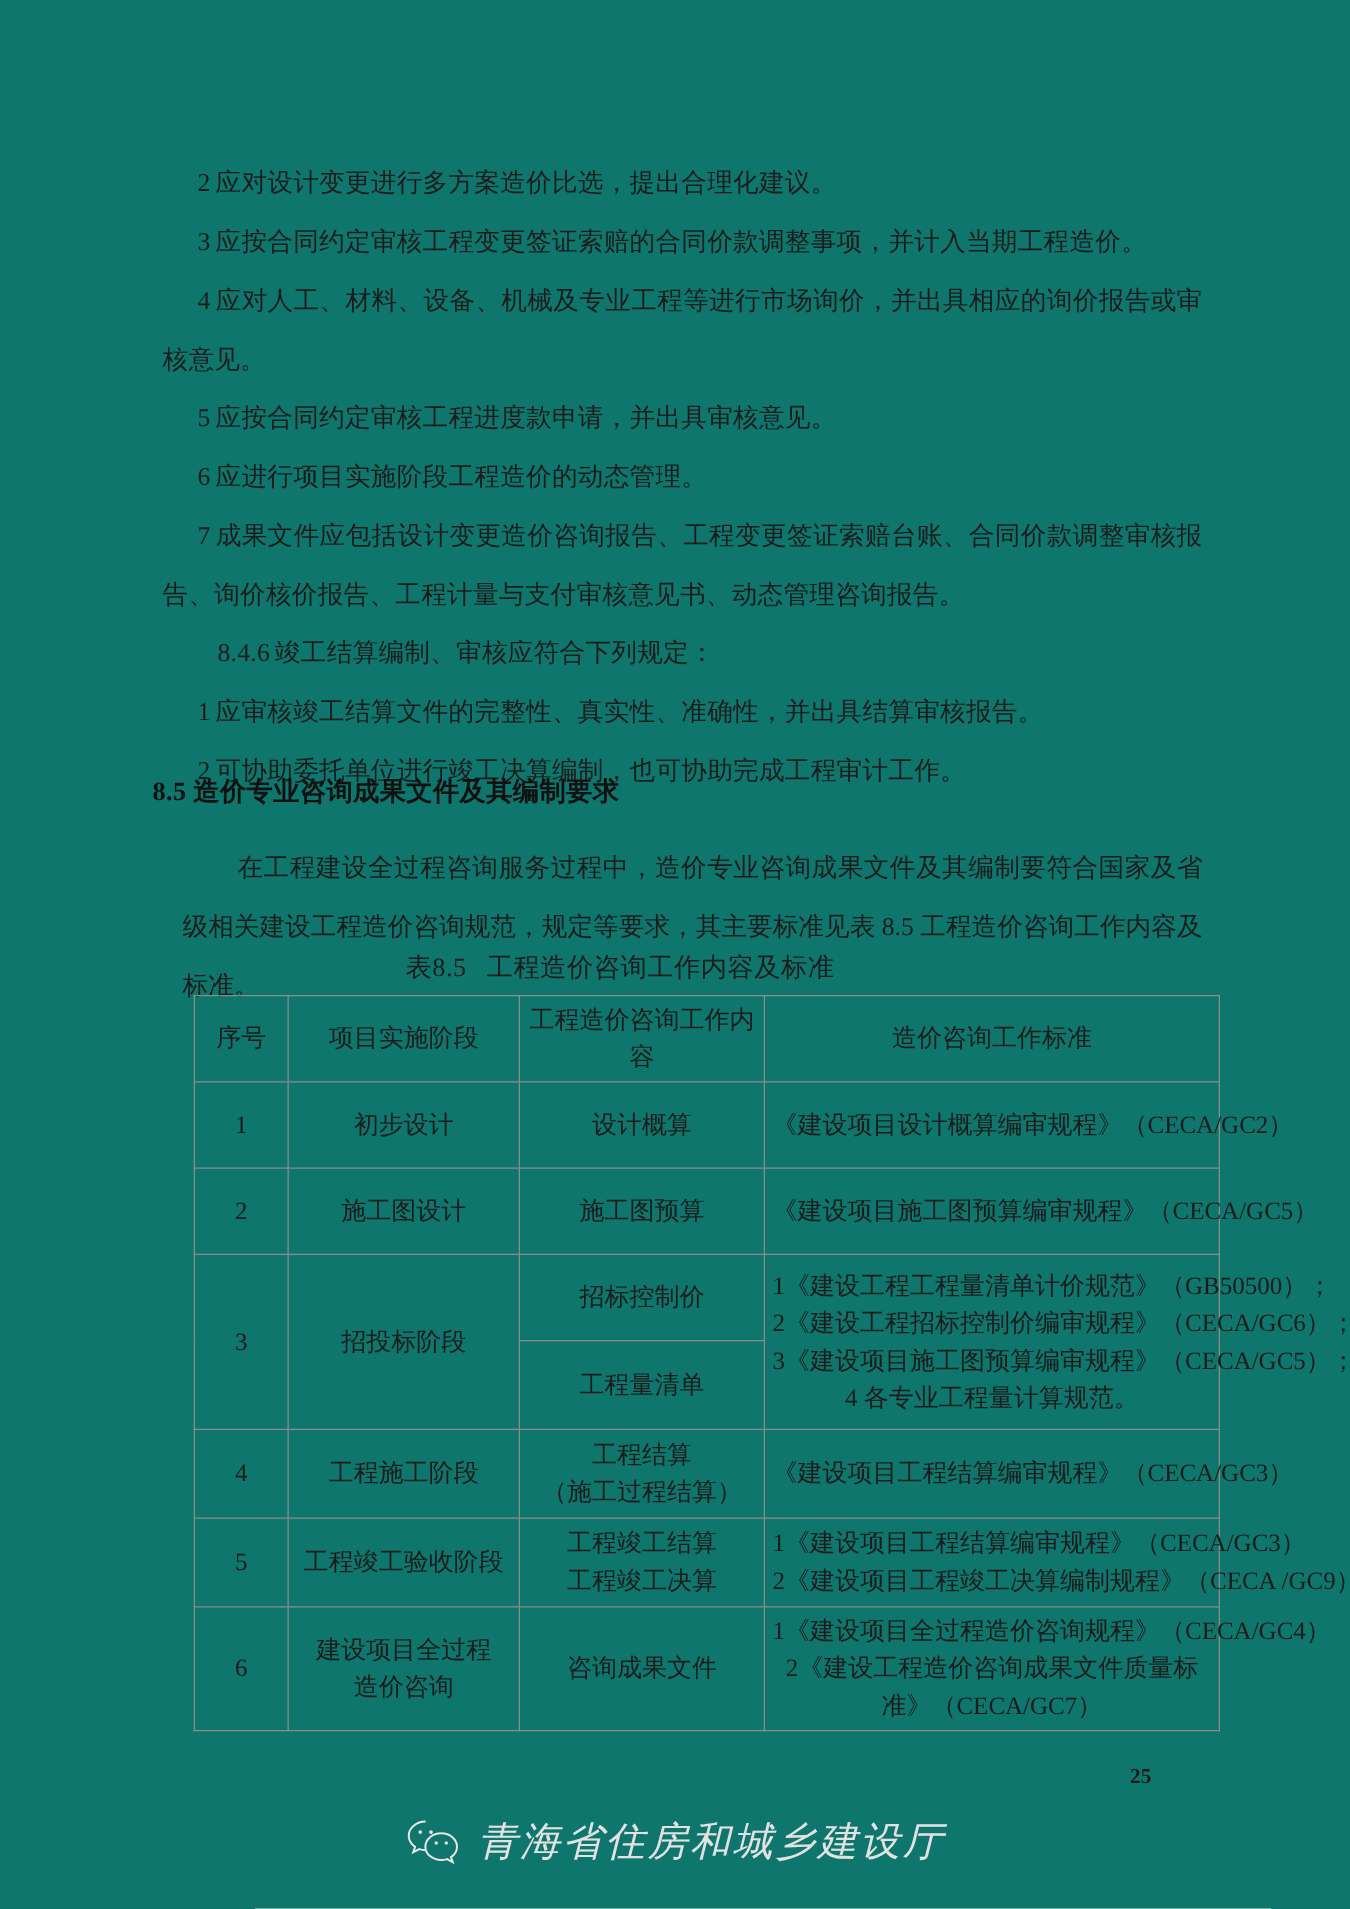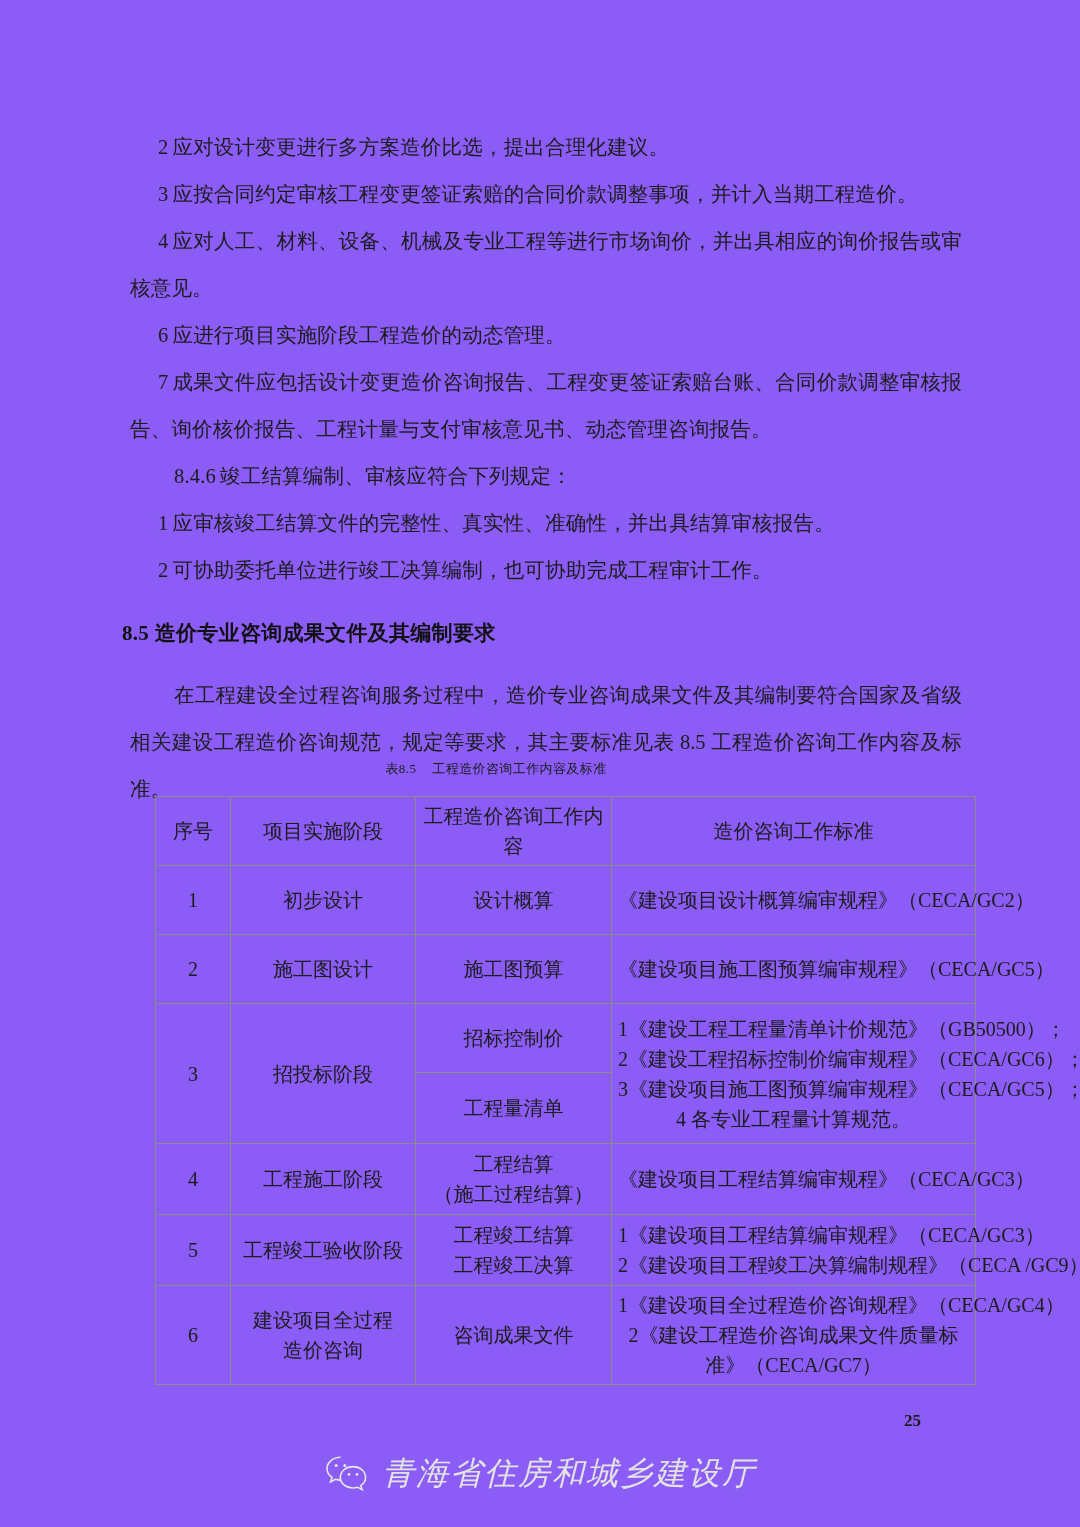--- a/index.html
+++ b/index.html
@@ -12,21 +12,21 @@
     height: 1527px;
     position: relative;
     font-family: "Liberation Serif", "DejaVu Serif", serif;
     color: #1a1a1a;
     overflow: hidden;
   }
 
   .page {
     position: absolute;
     inset: 0;
-    background: #8b5cf6;
+    background: #0f766e;
   }
 
   
   .content {
     position: absolute;
     left: 130px;
     top: 124px;
     width: 832px;
   }
 
@@ -64,30 +64,30 @@
     position: absolute;
     left: 130px;
     top: 672px;
     width: 832px;
     font-size: 20.5px;
     line-height: 47px;
     text-align: justify;
     text-justify: inter-ideograph;
     color: #1c1c1c;
   }
-  .intro .firstline { text-indent: 44px; display: block; }
+  .intro .firstline { text-indent: 44px; display: block; margin-left: 16px; }
 
   
   .table-caption {
     position: absolute;
     top: 760px;
     left: 0;
     width: 992px;
     text-align: center;
-    font-size: 13px;
+    font-size: 21px;
     letter-spacing: 0.4px;
     color: #1c1c1c;
   }
   .table-caption .gap { display: inline-block; width: 16px; }
 
   
   .tbl-wrap {
     position: absolute;
     left: 155px;
     top: 796px;
@@ -170,20 +170,23 @@
     </p>
 
     <p class="para indent1">
       <span class="num">3</span><span>应按合同约定审核工程变更签证索赔的合同价款调整事项，并计入当期工程造价。</span>
     </p>
 
     <p class="para indent1">
       <span class="num">4</span><span>应对人工、材料、设备、机械及专业工程等进行市场询价，并出具相应的询价报告或审核意见。</span>
     </p>
 
+    <p class="para indent1">
+      <span class="num">5</span><span>应按合同约定审核工程进度款申请，并出具审核意见。</span>
+    </p>
 
     <p class="para indent1">
       <span class="num">6</span><span>应进行项目实施阶段工程造价的动态管理。</span>
     </p>
 
     <p class="para indent1">
       <span class="num">7</span><span>成果文件应包括设计变更造价咨询报告、工程变更签证索赔台账、合同价款调整审核报告、询价核价报告、工程计量与支付审核意见书、动态管理咨询报告。</span>
     </p>
 
     <p class="para indent2">

